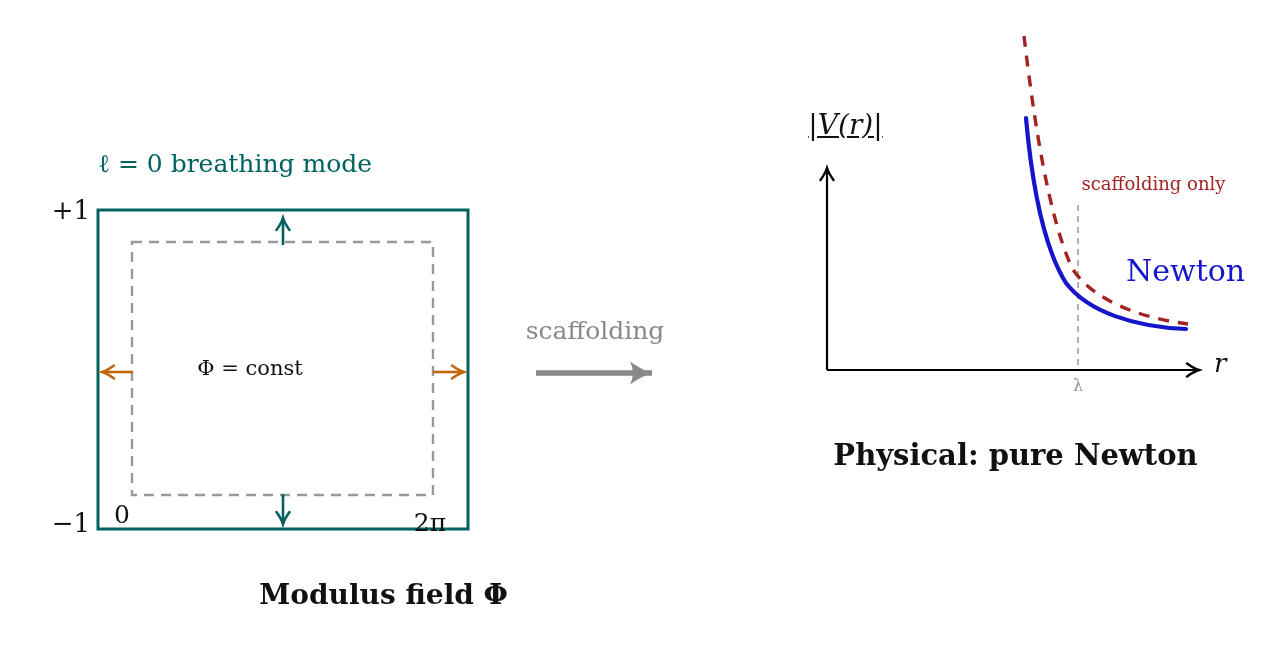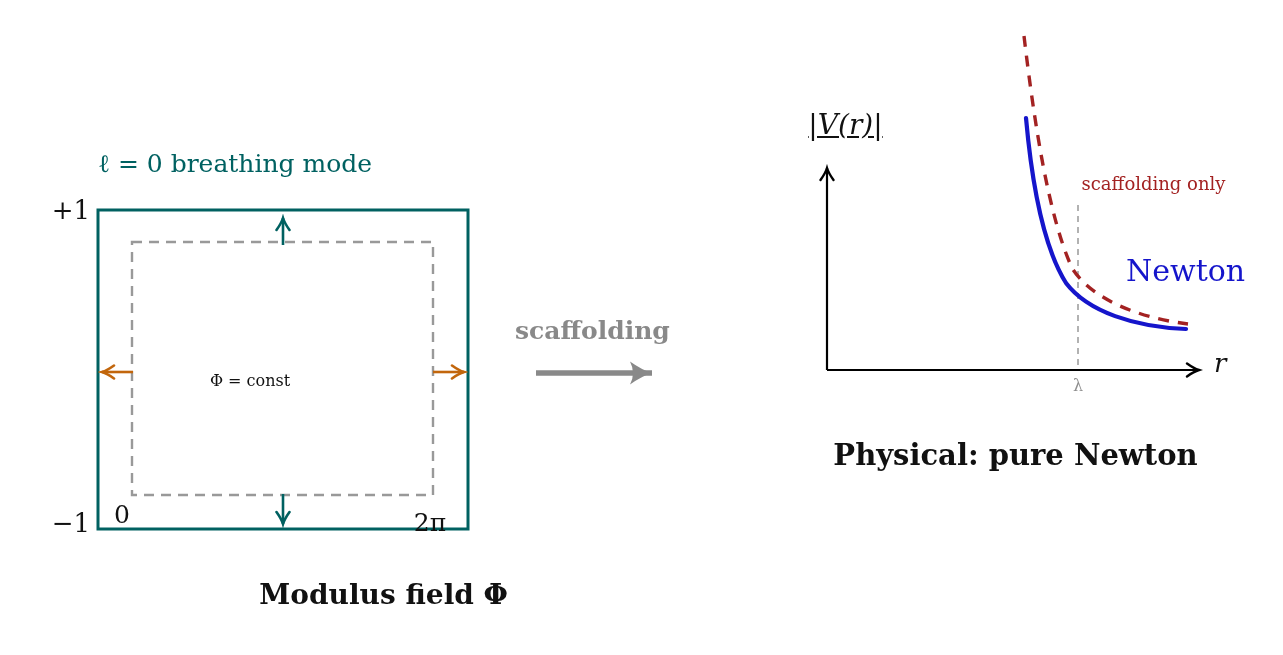--- a/index.html
+++ b/index.html
@@ -13,24 +13,24 @@
     color: #111111;
   }
   #figure-svg { position: absolute; left: 0; top: 0; }
   .lbl { position: absolute; white-space: nowrap; line-height: 1.15; }
 
   .t-breathing   { left: 98px;  top: 150px; width: 370px; text-align: left; font-size: 25px; color: var(--teal); }
   .t-plus-one    { left: 36px;  top: 196px; width: 54px;  text-align: right;  font-size: 26px; }
   .t-minus-one   { left: 36px;  top: 509px; width: 54px;  text-align: right;  font-size: 26px; }
   .t-zero        { left: 114px; top: 501px; font-size: 25px; }
   .t-two-pi      { left: 404px; top: 501px; width: 52px;  text-align: center; font-size: 25px; margin-top: 8px; }
-  .t-phi-const   { left: 98px;  top: 372px; width: 304px; text-align: center; font-size: 16px; }
+  .t-phi-const   { left: 98px;  top: 356px; width: 304px; text-align: center; font-size: 21px; }
   .t-modulus     { left: 58px;  top: 579px; width: 450px; text-align: right; font-size: 28px; font-weight: bold; }
 
-  .t-scaffolding { left: 515px; top: 317px; width: 160px; text-align: left; font-size: 25px; color: var(--gray-arrow); font-weight: bold; }
+  .t-scaffolding { left: 515px; top: 317px; width: 160px; text-align: center; font-size: 25px; color: var(--gray-arrow); }
 
   .t-vlabel      { left: 778px; top: 109px; width: 135px; text-align: center; font-size: 28px; font-style: italic; text-decoration: underline; }
   .t-rlabel      { left: 1214px; top: 349px; font-size: 26px; font-style: italic; }
   .t-lambda      { left: 1066px; top: 377px; width: 24px; text-align: center; font-size: 16px; color: var(--lambda-gray); }
   .t-scaffonly   { left: 1066px; top: 174px; width: 175px; text-align: center; font-size: 18px; color: var(--dark-red); }
   .t-newton      { left: 1126px; top: 254px; width: 108px; text-align: center; font-size: 30px; color: var(--blue); }
   .t-physical    { left: 808px; top: 439px; width: 415px; text-align: center; font-size: 29px; font-weight: bold; }
 </style>
 </head>
 <body>

